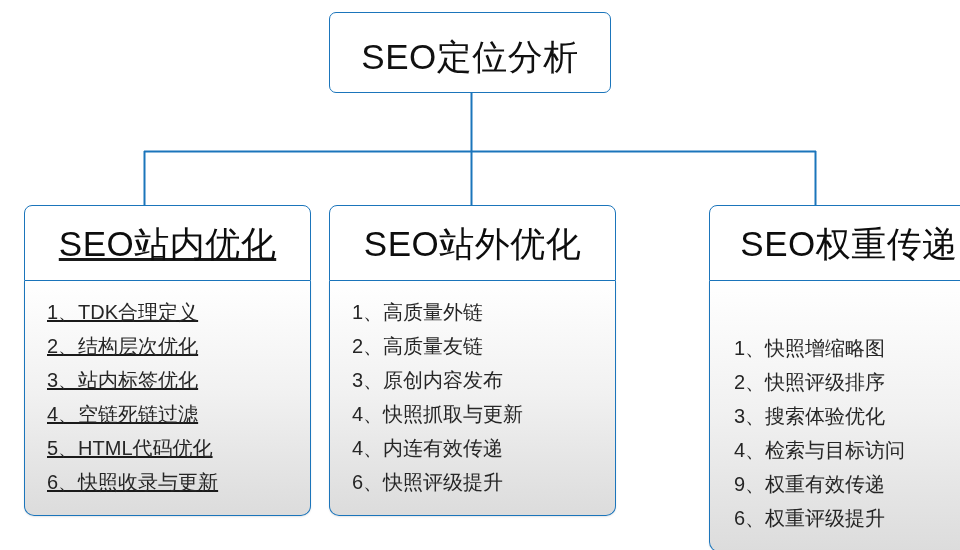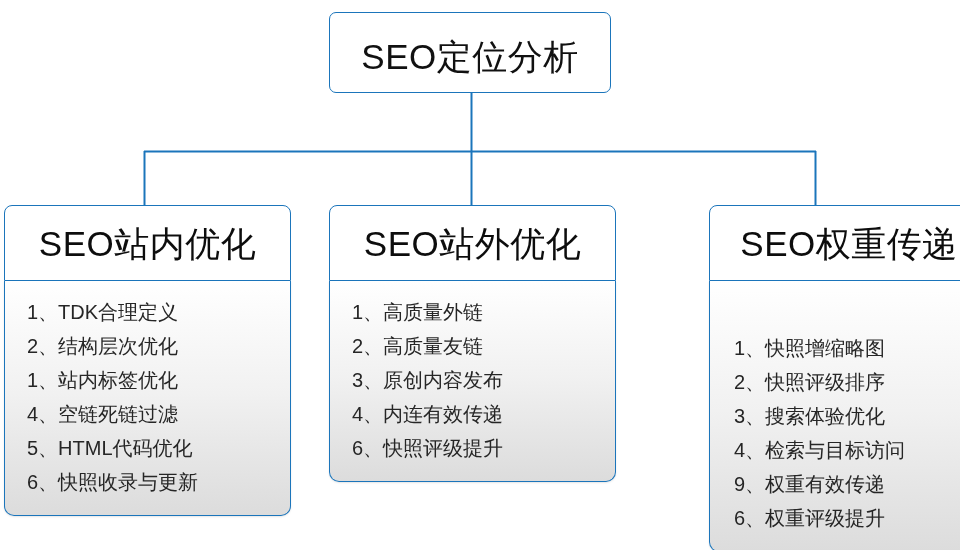--- a/index.html
+++ b/index.html
@@ -55,21 +55,21 @@
     white-space: nowrap;
     margin-top: 8px;
   }
 
   
   .branch {
     position: absolute;
     top: 205px;
     width: 287px;
   }
-  .branch-1 { left: 4px; }
+  .branch-1 { left: 24px; text-decoration: underline; }
   .branch-2 { left: 329px; }
   .branch-3 { left: 709px; width: 280px; }
 
   .branch-header {
     box-sizing: border-box;
     height: 76px;
     border: 1px solid #1b75bb;
     border-radius: 8px 8px 0 0;
     border-bottom: 1px solid #1b75bb;
     background: #ffffff;
@@ -130,37 +130,38 @@
   </div>
 
   <div class="branch branch-1">
     <div class="branch-header">
       <div class="branch-header-title">SEO站内优化</div>
     </div>
     <div class="branch-body">
       <ul class="branch-list">
         <li>1、TDK合理定义</li>
         <li>2、结构层次优化</li>
-        <li>1、站内标签优化</li>
+        <li>3、站内标签优化</li>
         <li>4、空链死链过滤</li>
         <li>5、HTML代码优化</li>
         <li>6、快照收录与更新</li>
       </ul>
     </div>
   </div>
 
   <div class="branch branch-2">
     <div class="branch-header">
       <div class="branch-header-title">SEO站外优化</div>
     </div>
     <div class="branch-body">
       <ul class="branch-list">
         <li>1、高质量外链</li>
         <li>2、高质量友链</li>
         <li>3、原创内容发布</li>
+        <li>4、快照抓取与更新</li>
         <li>4、内连有效传递</li>
         <li>6、快照评级提升</li>
       </ul>
     </div>
   </div>
 
   <div class="branch branch-3">
     <div class="branch-header">
       <div class="branch-header-title">SEO权重传递</div>
     </div>

